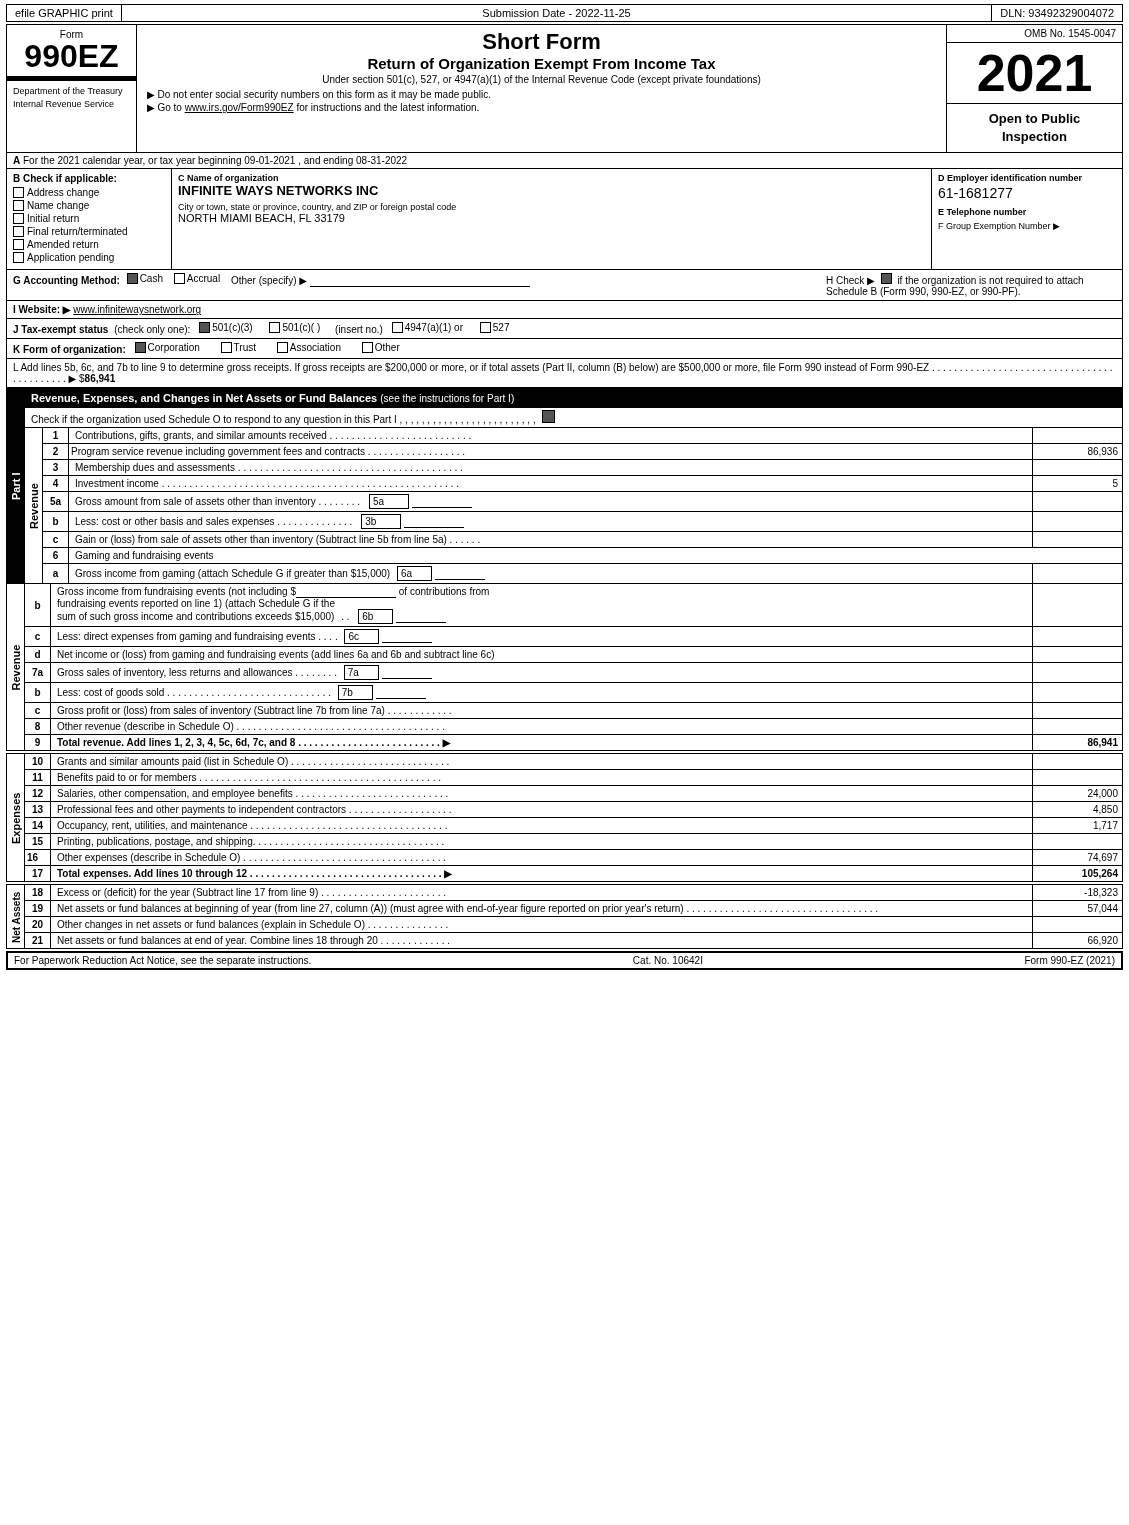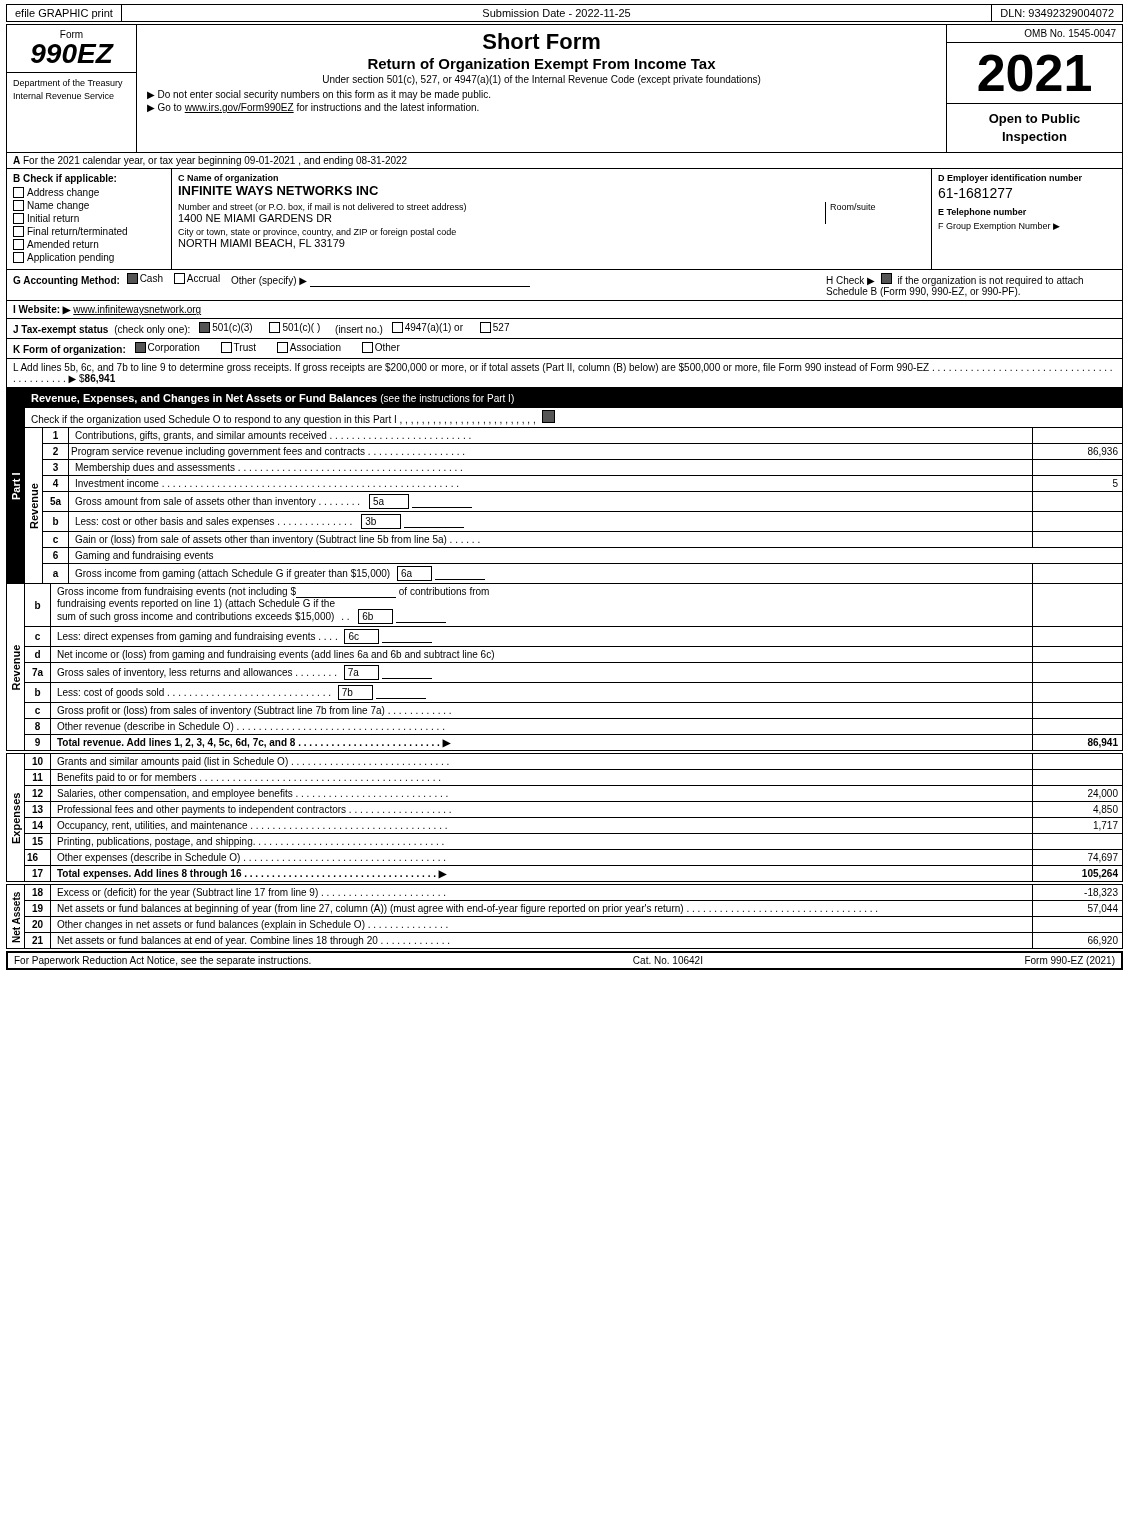--- a/index.html
+++ b/index.html
@@ -18,23 +18,23 @@
 
   <div style="display:flex; border:1px solid #000; margin-bottom:2px; font-size:11px;">
     <div style="padding:2px 8px; border-right:1px solid #000;">efile GRAPHIC print</div>
     <div style="padding:2px 8px; border-right:1px solid #000; flex:1; text-align:center;">Submission Date - 2022-11-25</div>
     <div style="padding:2px 8px;">DLN: 93492329004072</div>
   </div>
 
   <div style="display:flex; border:1px solid #000; margin-bottom:0px;">
 
     <div style="width:130px; border-right:1px solid #000; display:flex; flex-direction:column;">
-      <div style="padding:4px 6px; text-align:center; border-bottom:1px solid #000000;">
+      <div style="padding:4px 6px; text-align:center; border-bottom:5px solid #000000;">
         <div style="font-size:10px;">Form</div>
-        <div style="font-size:28px; font-weight:bold; line-height:1;font-style:italic;">990EZ</div>
+        <div style="font-size:32px; font-weight:bold; line-height:1;">990EZ</div>
       </div>
       <div style="padding:4px 6px; font-size:9px; line-height:1.4;">
         <span>Department of the Treasury</span><br>
         <span>Internal Revenue Service</span>
       </div>
     </div>
 
     <div style="flex:1; border-right:1px solid #000; padding:4px 10px;">
       <div style="font-size:22px; font-weight:bold; text-align:center;">Short Form</div>
       <div style="font-size:15px; font-weight:bold; text-align:center;">Return of Organization Exempt From Income Tax</div>
@@ -80,30 +80,20 @@
       </div>
       <div class="check-item">
         <div class="checkbox" style="width:11px;height:11px;border:1px solid #000;display:inline-block;margin-right:3px;"></div>
         <span style="font-size:10px;">Application pending</span>
       </div>
     </div>
 
     <div style="flex:1; border-right:1px solid #000; padding:4px 6px;">
       <div style="font-size:9px; font-weight:bold;">C Name of organization</div>
       <div style="font-size:13px; font-weight:bold; margin-bottom:4px;">INFINITE WAYS NETWORKS INC</div>
-      <div style="display:flex; margin-bottom:3px;">
-        <div style="flex:1;">
-          <div style="font-size:9px;">Number and street (or P.O. box, if mail is not delivered to street address)</div>
-          <div style="font-size:11px;">1400 NE MIAMI GARDENS DR</div>
-        </div>
-        <div style="width:100px; border-left:1px solid #000; padding-left:4px;">
-          <div style="font-size:9px;">Room/suite</div>
-          <div style="font-size:11px;"></div>
-        </div>
-      </div>
       <div>
         <div style="font-size:9px;">City or town, state or province, country, and ZIP or foreign postal code</div>
         <div style="font-size:11px;">NORTH MIAMI BEACH, FL 33179</div>
       </div>
     </div>
 
     <div style="width:190px; padding:4px 6px;">
       <div style="font-size:9px; font-weight:bold;">D Employer identification number</div>
       <div style="font-size:14px; margin-top:2px; margin-bottom:6px;">61-1681277</div>
       <div style="font-size:9px; font-weight:bold;">E Telephone number</div>
@@ -360,21 +350,21 @@
       <td style="border:1px solid #000; border-top:none; padding:2px 6px;">Printing, publications, postage, and shipping. . . . . . . . . . . . . . . . . . . . . . . . . . . . . . . . . . .</td>
       <td style="border:1px solid #000; border-top:none; padding:2px 4px; text-align:right;"></td>
     </tr>
     <tr>
       <td style="border:1px solid #000; border-top:none; text-align:left; font-weight:bold; padding:2px;">16</td>
       <td style="border:1px solid #000; border-top:none; padding:2px 6px;">Other expenses (describe in Schedule O) . . . . . . . . . . . . . . . . . . . . . . . . . . . . . . . . . . . . .</td>
       <td style="border:1px solid #000; border-top:none; padding:2px 4px; text-align:right;">74,697</td>
     </tr>
     <tr>
       <td style="border:1px solid #000; border-top:none; text-align:center; font-weight:bold; padding:2px;">17</td>
-      <td style="border:1px solid #000; border-top:none; padding:2px 6px; font-weight:bold;">Total expenses. Add lines 8 through 16 . . . . . . . . . . . . . . . . . . . . . . . . . . . . . . . . . . . ▶</td>
+      <td style="border:1px solid #000; border-top:none; padding:2px 6px; font-weight:bold;">Total expenses. Add lines 10 through 12 . . . . . . . . . . . . . . . . . . . . . . . . . . . . . . . . . . . ▶</td>
       <td style="border:1px solid #000; border-top:none; padding:2px 4px; text-align:right; font-weight:bold;">105,264</td>
     </tr>
   </tbody>
     </table>
 
   <table style="width:100%; border-collapse:collapse; font-size:10px; margin-top:2px;">
     <tbody>
         <tr>
       <td style="width:18px; border:1px solid #000; text-align:center; writing-mode:vertical-rl; transform:rotate(180deg); font-weight:bold; font-size:10px; padding:0;" rowspan="4">Net Assets</td>
       <td style="width:26px; border:1px solid #000; text-align:center; font-weight:bold; padding:2px;">18</td>

